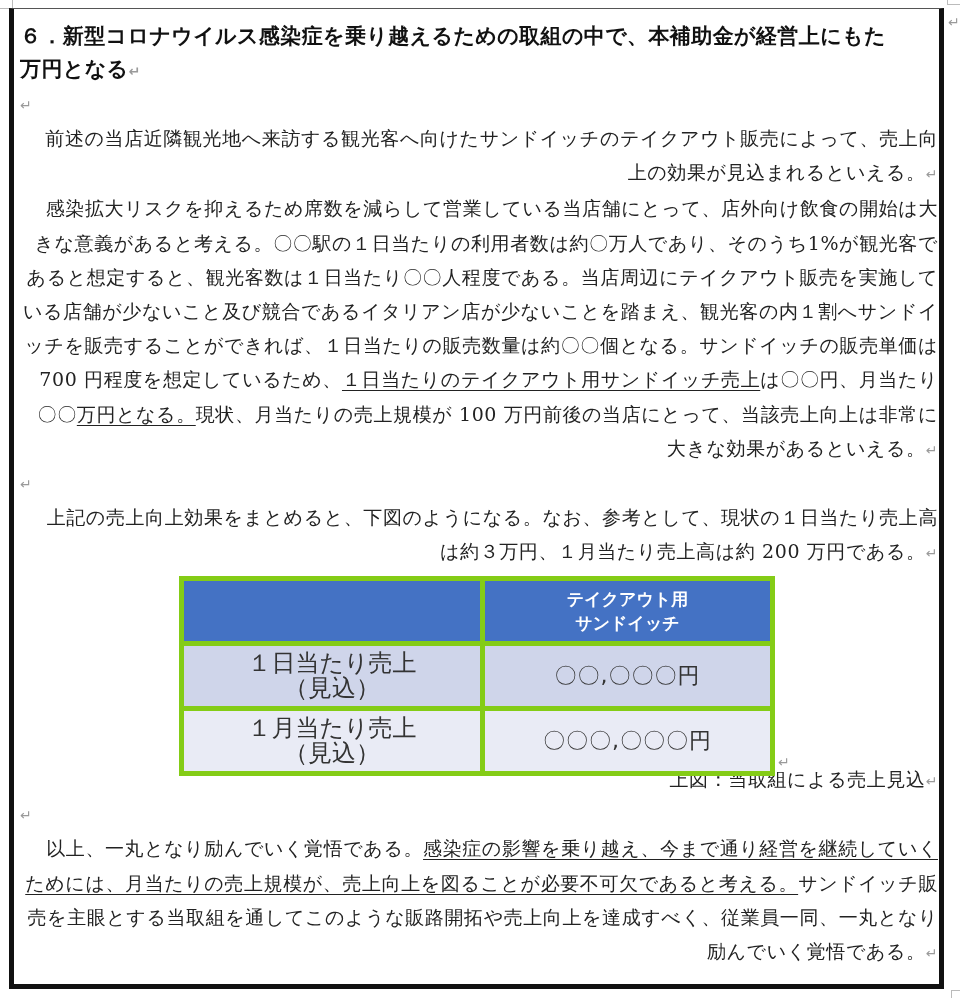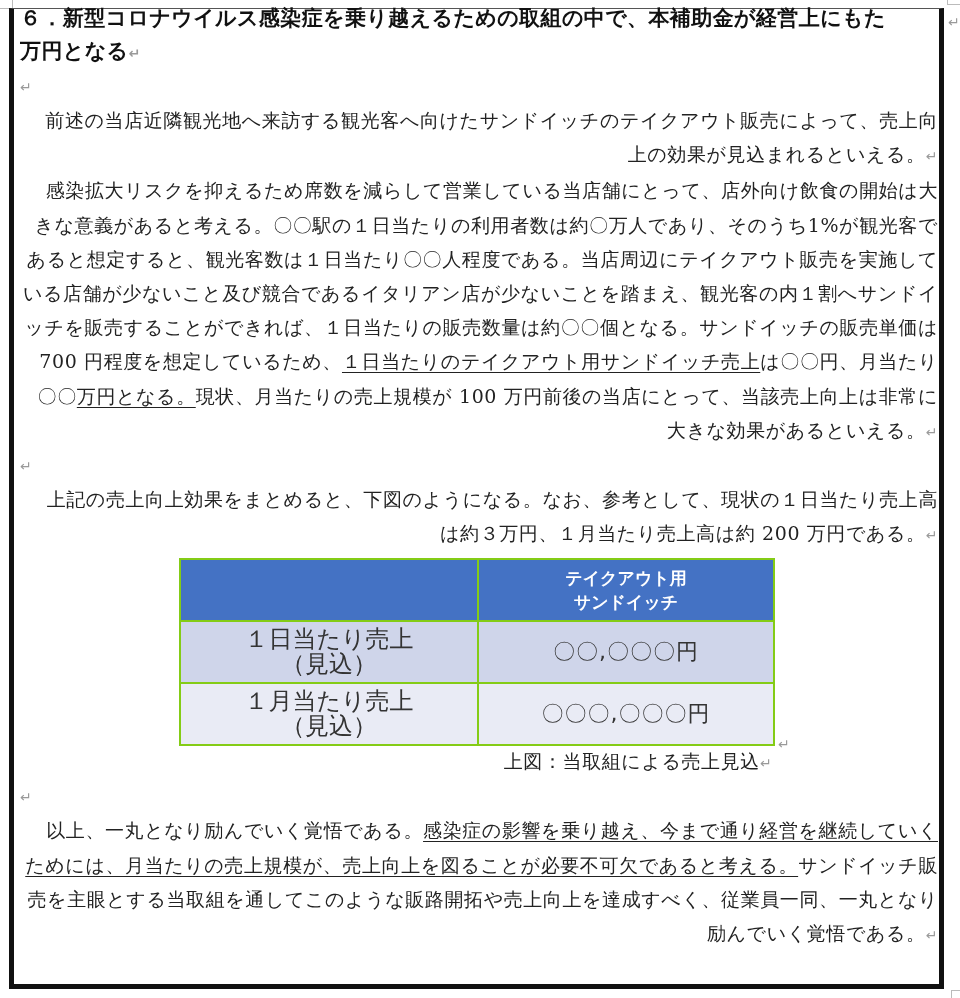--- a/index.html
+++ b/index.html
@@ -4,43 +4,43 @@
 <style>
   html, body { margin: 0; padding: 0; background: #ffffff; }
   body { width: 960px; height: 998px; position: relative; overflow: hidden;
          font-family: "DejaVu Serif", "Liberation Serif", serif; color: #222; }
   .page-corner-tl { position: absolute; left: 0; top: 0; width: 12px; height: 8px;
          border-right: 1px solid #bbb; border-bottom: 1px solid #bbb; }
   .frame { position: absolute; left: 9px; top: 8px; width: 935px; height: 981px;
            border-top: 1px solid #555; border-left: 5px solid #111;
            border-right: 5px solid #111; border-bottom: 5px solid #111;
            box-sizing: border-box; }
-  .content { position: absolute; left: 20px; top: 2px; width: 918px; }
+  .content { position: absolute; left: 20px; top: 20px; width: 918px; }
   .heading { font-family: "DejaVu Sans", "Liberation Sans", sans-serif; font-size: 21px;
              line-height: 33px; color: #111; margin: 0; letter-spacing: 0.4px; }
   .para { font-size: 19px; line-height: 34.2px; margin: 0; letter-spacing: 0.6px; }
   .indent { text-indent: 20px; text-align: right; }
   .mark { color: #9a9a9a; font-family: "DejaVu Sans", sans-serif; font-size: 14px; }
   .empty-line { height: 33px; line-height: 33px; }
   .u { text-decoration: underline; text-underline-offset: 4px; }
   .right-mark { position: absolute; left: 948px; top: 14px; color: #9a9a9a;
                 font-family: "DejaVu Sans", sans-serif; font-size: 14px; }
 
   .table-wrap { position: relative; width: 918px; height: 188px; margin-top: 6px; }
   table.sales { position: absolute; left: 159px; top: 0; border-collapse: collapse;
                 width: 596px; font-family: "DejaVu Sans", "Liberation Sans", sans-serif; }
-  table.sales td, table.sales th { border: 2px solid #84cc16; text-align: center; padding: 0; }
+  table.sales td, table.sales th { border: 5px solid #84cc16; text-align: center; padding: 0; }
   table.sales th { background: #4472c4; color: #fff; height: 60px; font-size: 17px;
                    line-height: 24px; font-weight: bold; }
   table.sales tr.r1 td { background: #cfd5ea; height: 60px; }
   table.sales tr.r2 td { background: #e9ebf5; height: 60px; }
   .rowlabel { font-size: 24px; line-height: 25px; color: #333; }
   .cellval { font-size: 22px; color: #333; letter-spacing: 1px; }
   .table-mark { position: absolute; left: 758px; top: 178px; }
-  .caption { text-align: center; padding-left: 318px; font-size: 19px; line-height: 34px; margin-top: -2px; }
+  .caption { text-align: right; padding-left: 318px; font-size: 19px; line-height: 34px; margin-top: -2px; }
   .corner-br { position: absolute; left: 951px; top: 990px; width: 9px; height: 8px;
                border-left: 1px solid #bbb; border-top: 1px solid #bbb; }
   .corner-tr { position: absolute; left: 947px; top: 0; width: 13px; height: 4px;
                border-left: 1px solid #bbb; border-bottom: 1px solid #bbb; }
 </style>
 </head>
 <body>
 
 <div class="page-corner-tl"></div>
 <div class="corner-tr"></div>

